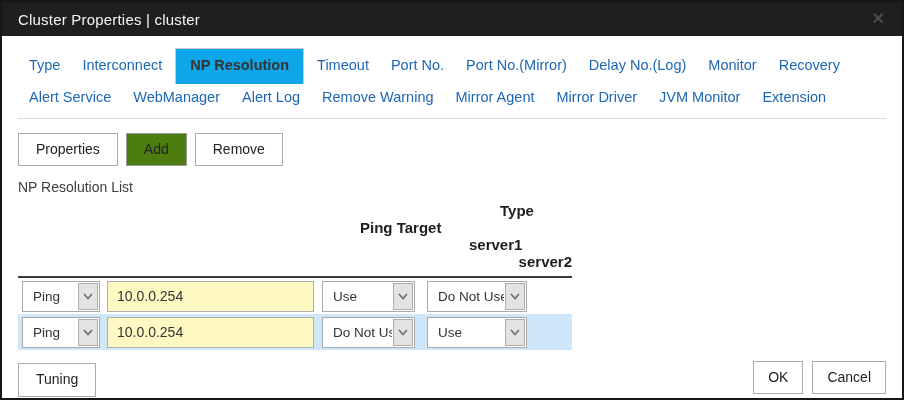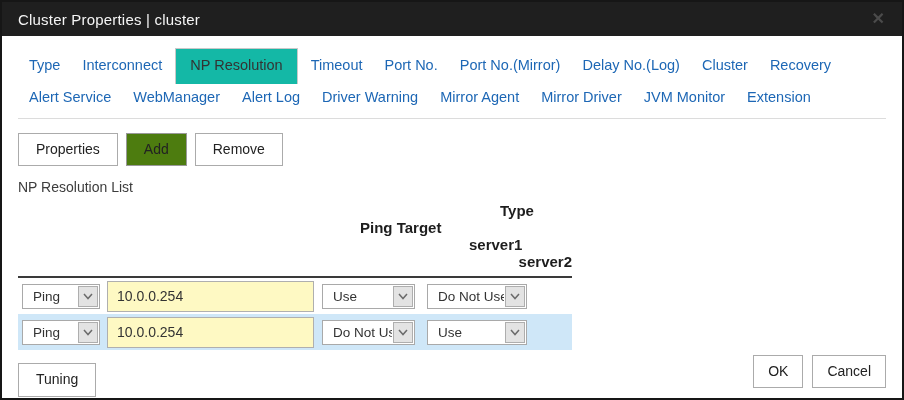--- a/index.html
+++ b/index.html
@@ -35,24 +35,24 @@
   
   .content{padding:0 16px;}
   
   .tabs{margin-top:13px;}
   .tab-row{display:flex;align-items:center;flex-wrap:nowrap;}
   .tab{
     color:var(--tab-link);font-size:14.5px;padding:8px 11px;
     white-space:nowrap;cursor:pointer;
   }
   .tab.active{
-    color:#333;background:#14b8a6;
+    color:#333;background:#0ea5e9;
     border:1px solid #c9c9c9;border-bottom:none;
     padding:8px 14px 11px;margin:-1px 2px -3px 2px;
-    position:relative;z-index:1;
+    position:relative;z-index:1;font-weight:bold;
   }
   .tabs-separator{border-bottom:1px solid #dcdcdc;margin-top:5px;}
   
   .toolbar{margin-top:14px;display:flex;gap:8px;}
   .btn{
     background:#fff;border:1px solid var(--button-border);color:#222;
     font-size:14px;font-family:inherit;padding:8px 17px;cursor:pointer;
     line-height:1.1;
   }
   .btn.pressed{background:#4d7c0f;border-color:#999;}
@@ -71,41 +71,41 @@
   .h-s1{width:93px;margin-right:12px;padding-left:2px;}
   .h-s2{padding-left:3px;}
   .np-row{
     display:flex;align-items:center;
     height:36px;padding-left:4px;width:554px;
   }
   .np-row.selected{background:var(--selected-row);}
   
   .sel{
     border:1px solid var(--control-border);background:#fff;
-    display:flex;align-items:center;height:25px;cursor:default;
+    display:flex;align-items:center;height:31px;cursor:default;
   }
   .sel .val{flex:1;padding-left:10px;font-size:13.5px;color:#333;white-space:nowrap;overflow:hidden;}
   .sel .arrow{
     width:20px;align-self:stretch;margin:1px;
     background:var(--arrow-bg);border:1px solid #aeaeae;
     display:flex;align-items:center;justify-content:center;
   }
   .w-type{width:78px;margin-right:7px;}
   .w-s1{width:93px;margin-right:12px;}
   .w-s2{width:100px;}
   .txt{
     width:207px;margin-right:8px;height:31px;
     border:1px solid #afafaf;padding:0 9px;
     font-size:14px;color:#333;font-family:inherit;background:#fef9c3;
   }
   
   .tuning-wrap{margin-top:13px;}
   
   .footer{
-    position:absolute;right:16px;bottom:10px;
+    position:absolute;right:16px;bottom:4px;
     display:flex;gap:9px;
   }
   .footer .btn{padding:8px 14px;}
 </style>
 </head>
 <body>
 
 <div class="dialog">
 
   <div class="titlebar">
@@ -117,28 +117,28 @@
 
     <div class="tabs">
       <div class="tab-row">
         <span class="tab">Type</span>
         <span class="tab">Interconnect</span>
         <span class="tab active">NP Resolution</span>
         <span class="tab">Timeout</span>
         <span class="tab">Port No.</span>
         <span class="tab">Port No.(Mirror)</span>
         <span class="tab">Delay No.(Log)</span>
-        <span class="tab">Cluster</span>
+        <span class="tab">Monitor</span>
         <span class="tab">Recovery</span>
       </div>
       <div class="tab-row">
         <span class="tab">Alert Service</span>
         <span class="tab">WebManager</span>
         <span class="tab">Alert Log</span>
-        <span class="tab">Driver Warning</span>
+        <span class="tab">Remove Warning</span>
         <span class="tab">Mirror Agent</span>
         <span class="tab">Mirror Driver</span>
         <span class="tab">JVM Monitor</span>
         <span class="tab">Extension</span>
       </div>
       <div class="tabs-separator"></div>
     </div>
 
     <div class="toolbar">
       <button class="btn">Properties</button>

